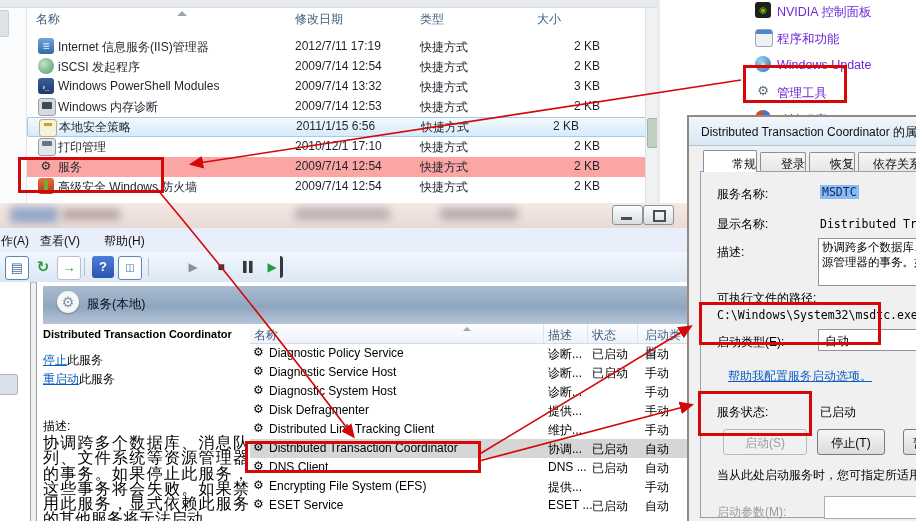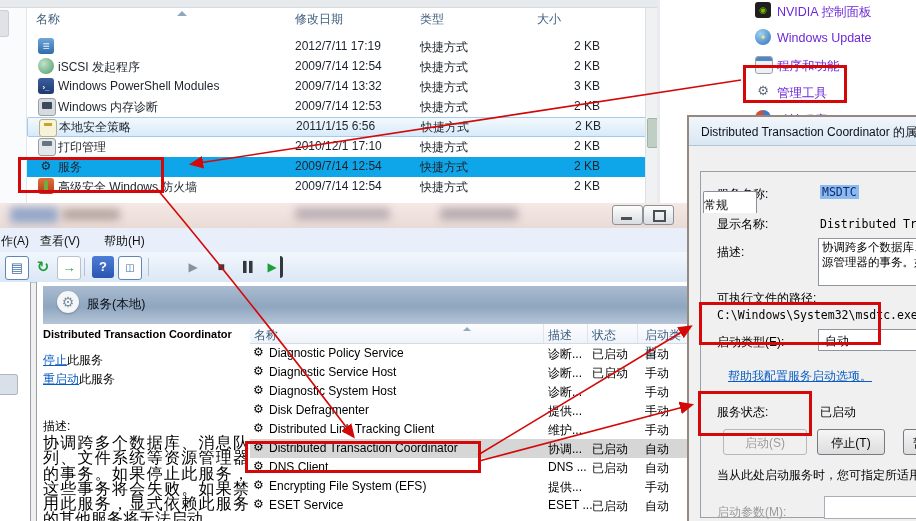--- a/index.html
+++ b/index.html
@@ -10,24 +10,24 @@
   
   #explorer{left:0;top:0;width:660px;height:208px;background:#fff;z-index:1;}
   #explorer .topband{left:0;top:0;width:660px;height:7px;background:#e7eaed;border-bottom:1px solid #d7dbdf;}
   #explorer .navsliver{left:0;top:8px;width:26px;height:200px;background:#fafbfc;border-right:1px solid #e2e5e9;}
   #explorer .navstub{left:0;top:10px;width:8px;height:25px;background:#dfe3e7;border:1px solid #c9ced4;border-left:none;border-radius:0 3px 3px 0;}
   .xheaders{color:#3f5e7e;font-size:12px;}
   .xheaders span{position:absolute;top:11px;}
   .sortarrow{position:absolute;left:150px;top:1px;width:0;height:0;border-left:5px solid transparent;border-right:5px solid transparent;border-bottom:5px solid #8fa8bf;}
   #xrows{left:27px;top:37px;width:618px;}
   .xrow{position:relative;height:20px;width:100%;}
-  .xrow.gray{background:#0ea5e9;}
+  .xrow.gray{background:#fca5a5;}
   .xrow.sel{background:linear-gradient(#f3f9fd,#d7eafa);border:1px solid #a5cbe8;border-radius:2px;height:18px;}
   .xrow span{position:absolute;top:2px;font-size:12px;color:#1c232b;white-space:nowrap;}
-  .xrow.sel span{top:1px;}
+  .xrow.sel span{top:1px;text-align:center;}
   .xicon{left:11px;width:16px;height:16px;top:1px !important;}
   .xname{left:31px;}
   .xdate{left:268px;}
   .xtype{left:393px;}
   .xsize{left:503px;width:70px;text-align:right;}
   #explorer .scrolltrack{left:645px;top:8px;width:12px;height:200px;background:#f0f1f3;border-left:1px solid #dcdfe3;}
   #explorer .scrollthumb{left:647px;top:118px;width:9px;height:28px;background:#bfcfc3;border:1px solid #9fb3a6;border-radius:2px;}
   #explorer .rightedge{left:657px;top:0;width:3px;height:208px;background:#e9ebee;}
 
   
@@ -101,21 +101,21 @@
   .srow.sel{background:#d6d6d6;}
   .srow span{position:absolute;top:2px;font-size:12px;color:#000;white-space:nowrap;}
   .sicon{left:3px;top:1px !important;color:#7b93ad;font-size:13px;}
   .sname{left:19px;} .sdesc{left:298px;} .sstat{left:342px;} .stype{left:395px;}
 
   
   #dialog{left:687px;top:115px;width:231px;height:406px;z-index:3;background:#f0f0f0;border:2px solid #94887f;border-right:none;border-bottom:none;}
   .dlg-titlebar{left:0;top:0;width:229px;height:28px;background:linear-gradient(#f1f6fb,#d9e7f4);border-bottom:1px solid #b3c3d3;overflow:hidden;}
   .dlg-title{position:absolute;left:12px;top:7px;font-size:12px;color:#0e1116;white-space:nowrap;}
   .tabs{left:14px;top:33px;height:22px;}
-  .tab{position:absolute;top:2px;height:19px;background:linear-gradient(#f6f6f6,#e6e6e6);border:1px solid #8a8f99;border-bottom:none;border-radius:2px 2px 0 0;font-size:12px;text-align:left;color:#111;padding-top:3px;box-sizing:border-box;margin-top:41px;}
+  .tab{position:absolute;top:2px;height:19px;background:linear-gradient(#f6f6f6,#e6e6e6);border:1px solid #8a8f99;border-bottom:none;border-radius:2px 2px 0 0;font-size:12px;text-align:right;color:#111;padding-top:3px;box-sizing:border-box;}
   .tab.active{top:0;height:22px;background:#fff;z-index:2;padding-top:5px;}
   .tabpage{left:11px;top:54px;width:230px;height:345px;background:#f0f0f0;border:1px solid #9aa0a8;}
   .dlabelr{position:absolute;font-size:12px;color:#000;white-space:nowrap;}
   .dvalmono{position:absolute;font-family:"DejaVu Sans Mono","Liberation Mono",monospace;font-size:11.5px;color:#000;white-space:nowrap;overflow:hidden;}
   .msdtc{background:#8abaf0;color:#102a70;padding:0 2px;}
   .descbox{position:absolute;left:117px;top:123px;width:112px;height:44px;background:#fff;border:1px solid #8f959d;overflow:hidden;font-size:11.5px;line-height:15px;white-space:nowrap;padding:1px 3px;}
   .combo{position:absolute;left:117px;top:191px;width:112px;height:22px;background:#fff;border:1px solid #8f959d;font-size:12px;padding:3px 0 0 6px;box-sizing:border-box;}
   .dhelplink{position:absolute;left:27px;top:234px;font-size:12px;color:#0a5dc2;text-decoration:underline;white-space:nowrap;}
   .dbtn{position:absolute;top:283px;height:26px;background:linear-gradient(#f6f6f6,#dcdcdc);border:1px solid #757b83;border-radius:3px;font-size:12px;text-align:center;padding-top:5px;box-sizing:border-box;color:#000;}
   .dbtn.disabled{background:#f0f0f0;border-color:#b8b8b8;color:#9b9b9b;}
@@ -138,20 +138,21 @@
     <span style="left:9px">名称</span>
     <span style="left:268px">修改日期</span>
     <span style="left:393px">类型</span>
     <span style="left:510px">大小</span>
     <span class="sortarrow"></span>
   </div>
   <div id="xrows" class="abs">
 
       <div class="xrow">
         <span class="xicon icon16 ic-iis"></span>
+        <span class="xname">Internet 信息服务(IIS)管理器</span>
         <span class="xdate">2012/7/11 17:19</span>
         <span class="xtype">快捷方式</span>
         <span class="xsize">2 KB</span>
       </div>
 
       <div class="xrow">
         <span class="xicon icon16 ic-iscsi"></span>
         <span class="xname">iSCSI 发起程序</span>
         <span class="xdate">2009/7/14 12:54</span>
         <span class="xtype">快捷方式</span>
@@ -212,27 +213,27 @@
 </div>
 
 <div id="startmenu" class="abs">
 
     <div class="smitem">
       <span class="icon16 ic-nvidia"></span>
       <span class="smlabel">NVIDIA 控制面板</span>
     </div>
 
     <div class="smitem">
+      <span class="icon16 ic-programs"></span>
+      <span class="smlabel">程序和功能</span>
+    </div>
+
+    <div class="smitem">
       <span class="icon16 ic-update"></span>
       <span class="smlabel">Windows Update</span>
-    </div>
-
-    <div class="smitem">
-      <span class="icon16 ic-programs"></span>
-      <span class="smlabel">程序和功能</span>
     </div>
 
     <div class="smitem">
       <span class="icon16 ic-admintools"></span>
       <span class="smlabel">管理工具</span>
     </div>
 
     <div class="smitem">
       <span class="icon16 ic-defaults"></span>
       <span class="smlabel">默认程序</span>

